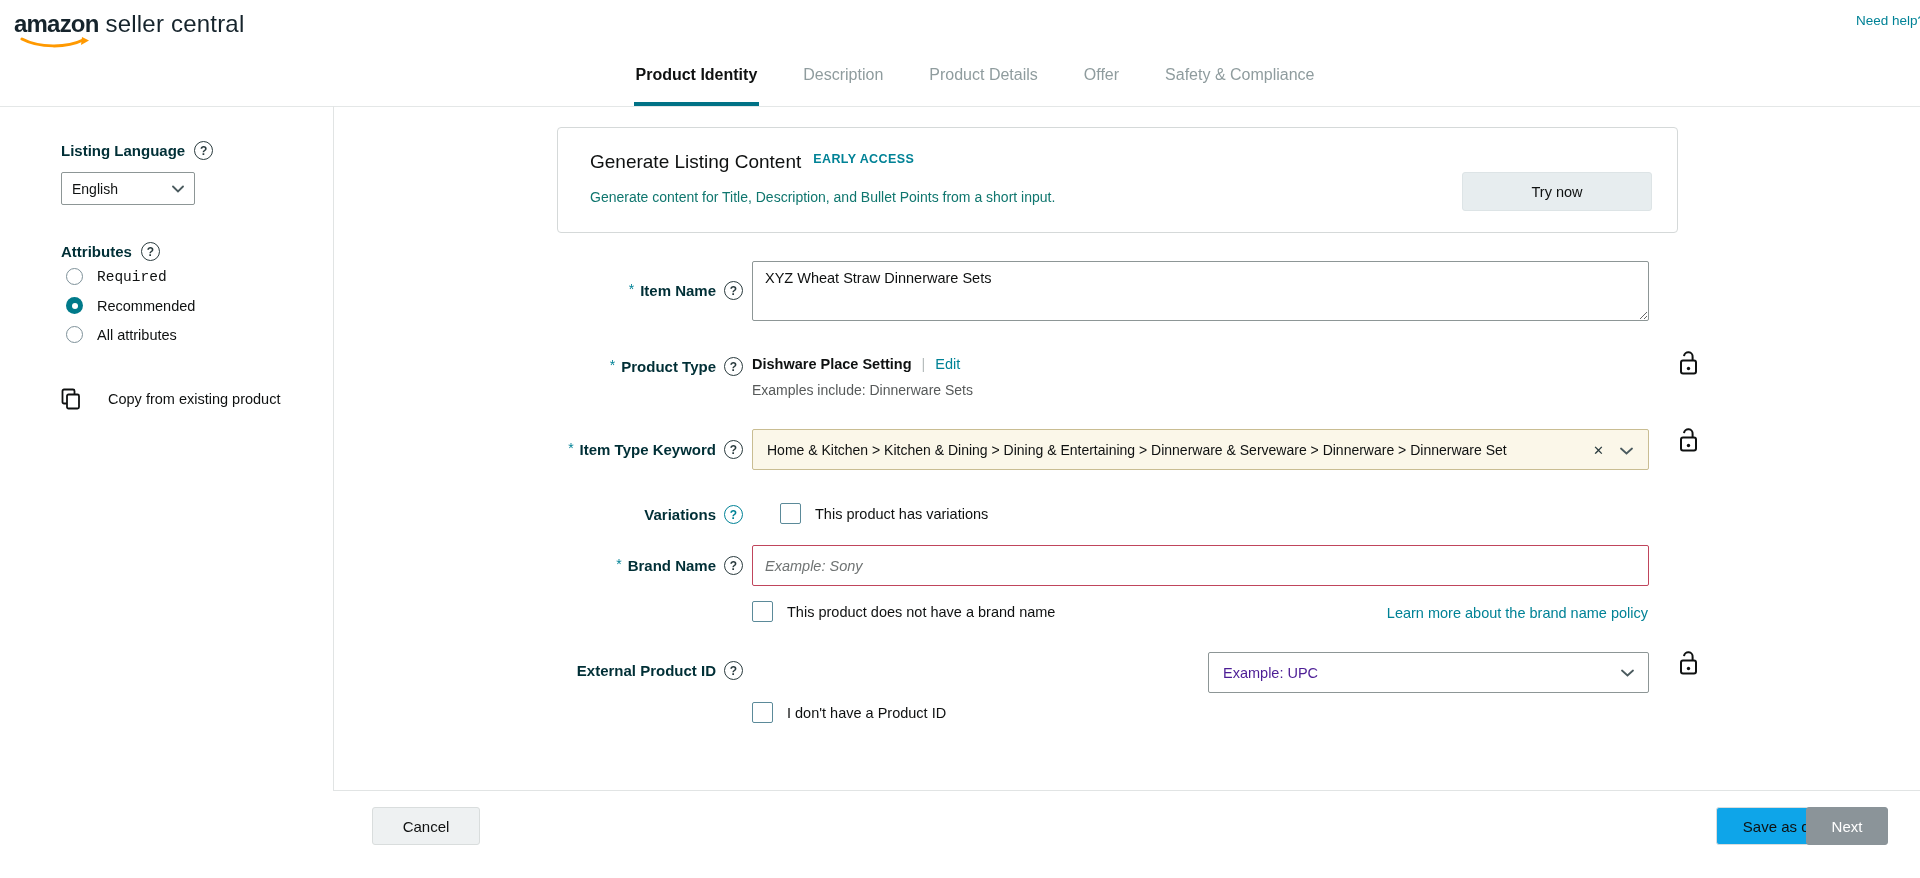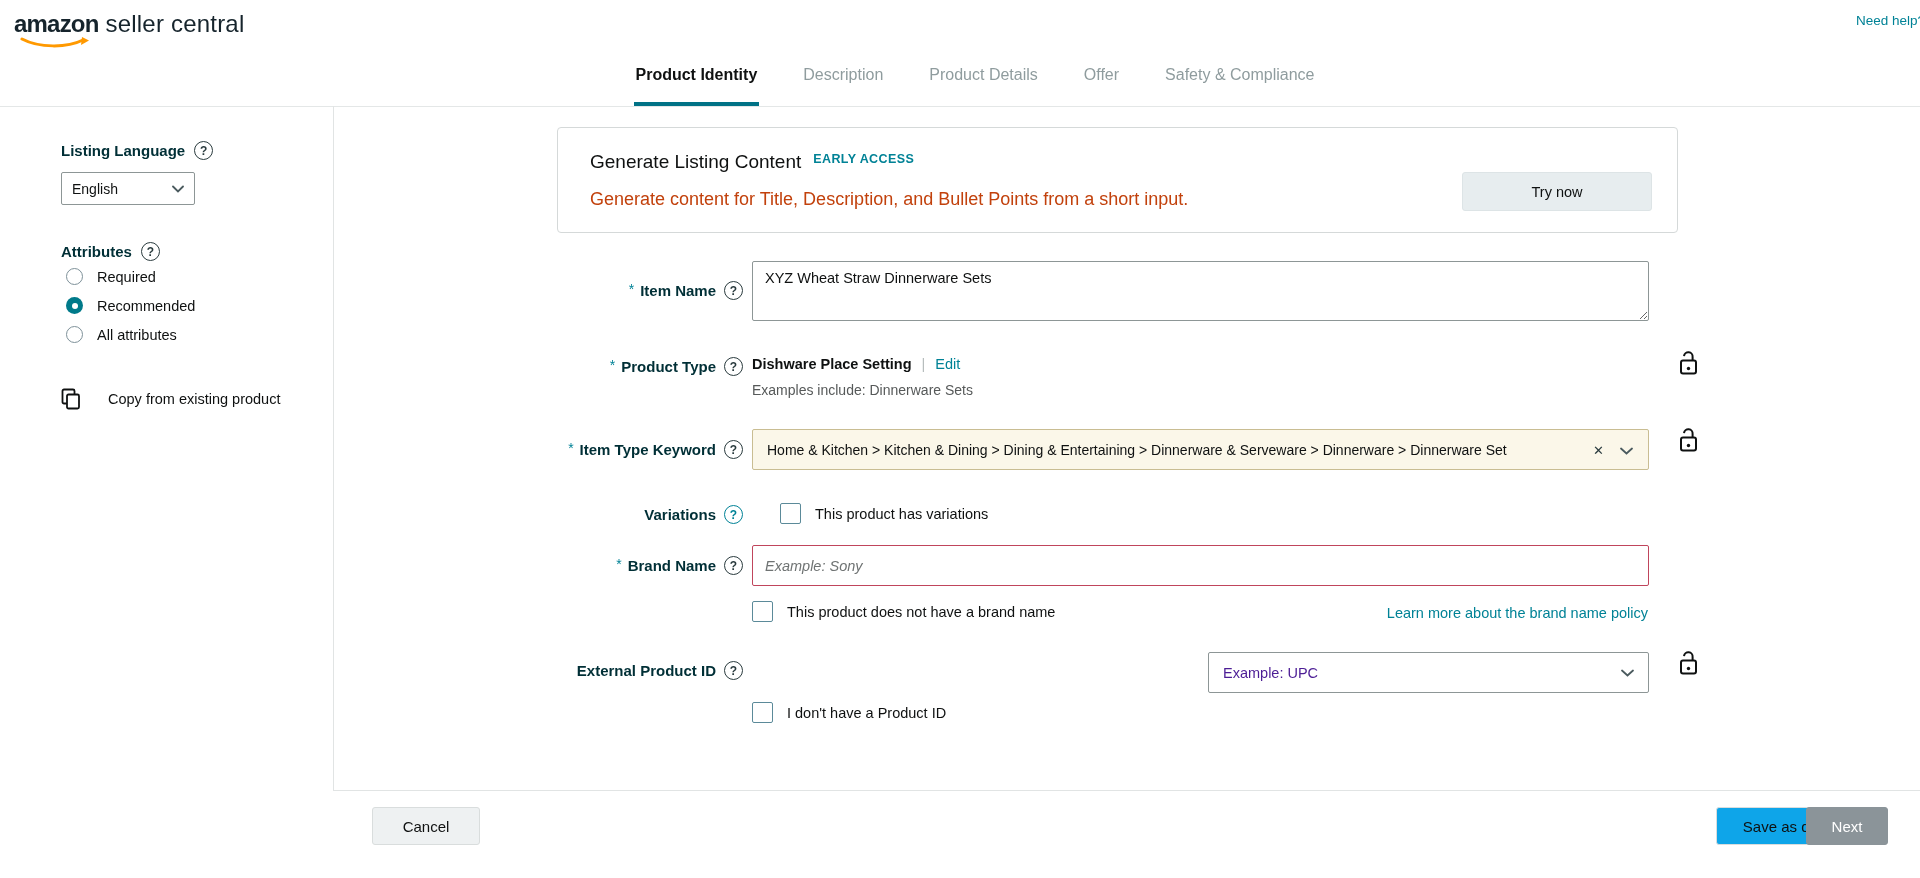--- a/index.html
+++ b/index.html
@@ -40,21 +40,21 @@
   .help{width:19px;height:19px;border:1.7px solid #2a3b3e;border-radius:50%;box-sizing:border-box;
         display:inline-flex;align-items:center;justify-content:center;font-size:12px;font-weight:700;color:#2a3b3e;cursor:pointer;flex:0 0 auto;}
   .help::before{content:"?";}
   .help.teal{border-color:#008296;color:#008296;}
 
   
   .banner{position:absolute;left:557px;top:127px;width:1121px;height:106px;box-sizing:border-box;
           border:1px solid #d5d9d9;border-radius:4px;background:#fff;}
   .banner-title{position:absolute;left:32px;top:23px;font-size:19px;color:#0f1111;white-space:nowrap;}
   .banner-badge{font-size:12.5px;font-weight:700;color:#008296;letter-spacing:0.4px;position:relative;top:-5px;margin-left:12px;}
-  .banner-desc{position:absolute;left:32px;top:61px;font-size:18px;color:#c2410c;white-space:nowrap;}
+  .banner-desc{position:absolute;left:32px;top:61px;font-size:14px;color:#0f766e;white-space:nowrap;}
   .try-btn{position:absolute;right:25px;top:44px;width:190px;height:39px;background:#e7edef;border:1px solid #dde4e6;
            border-radius:3px;display:flex;align-items:center;justify-content:center;font-size:14.5px;color:#0f1111;cursor:pointer;box-sizing:border-box;margin-left:16px;}
 
   
   .flabel{position:absolute;right:1177px;display:flex;align-items:center;gap:8px;font-size:15px;font-weight:700;color:#002f36;white-space:nowrap;}
   .req{color:#008296;font-weight:400;font-size:14px;position:relative;top:-2px;margin-right:-2px;}
 
   .item-name-ta{position:absolute;left:752px;top:261px;width:897px;height:60px;box-sizing:border-box;
                 border:1px solid #8d9696;border-radius:2px;padding:8px 12px;font-size:14.5px;
                 font-family:"Liberation Sans","DejaVu Sans",sans-serif;color:#0f1111;resize:both;outline:none;}
@@ -131,21 +131,21 @@
     <span>English</span>
     <svg width="12" height="8" viewBox="0 0 12 8">
         <path d="M1 1.5 L6 6.5 L11 1.5" fill="none" stroke="#4a5a5e" stroke-width="1.8" stroke-linecap="round"></path>
       </svg>
   </div>
 
   <div class="side-label attr-label">
     <span>Attributes</span>
     <span class="help"></span>
   </div>
-  <div class="radio-row" style="top:268px;">
+  <div class="radio-row" style="top:268px;font-family:Liberation Mono, monospace;">
     <span class="radio"></span>
     <span>Required</span>
   </div>
   <div class="radio-row" style="top:297px;">
     <span class="radio sel"></span>
     <span>Recommended</span>
   </div>
   <div class="radio-row" style="top:326px;">
     <span class="radio"></span>
     <span>All attributes</span>

